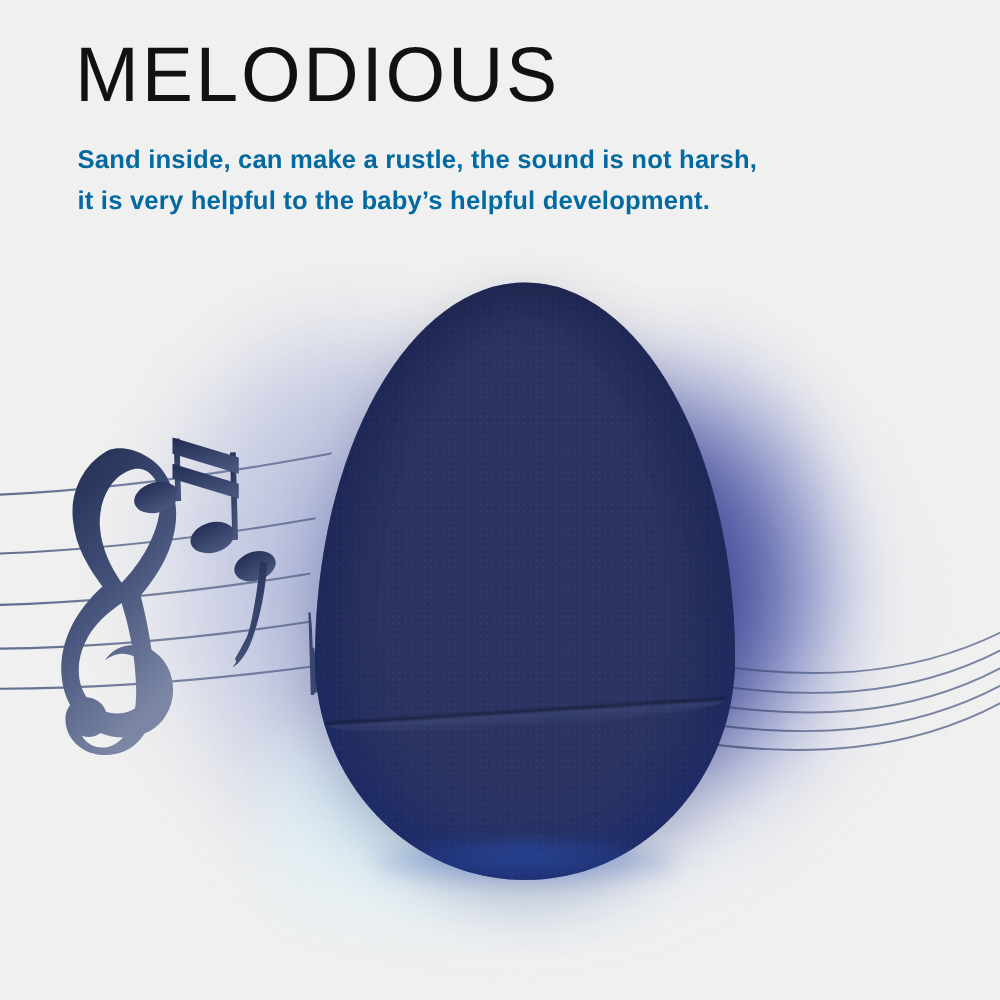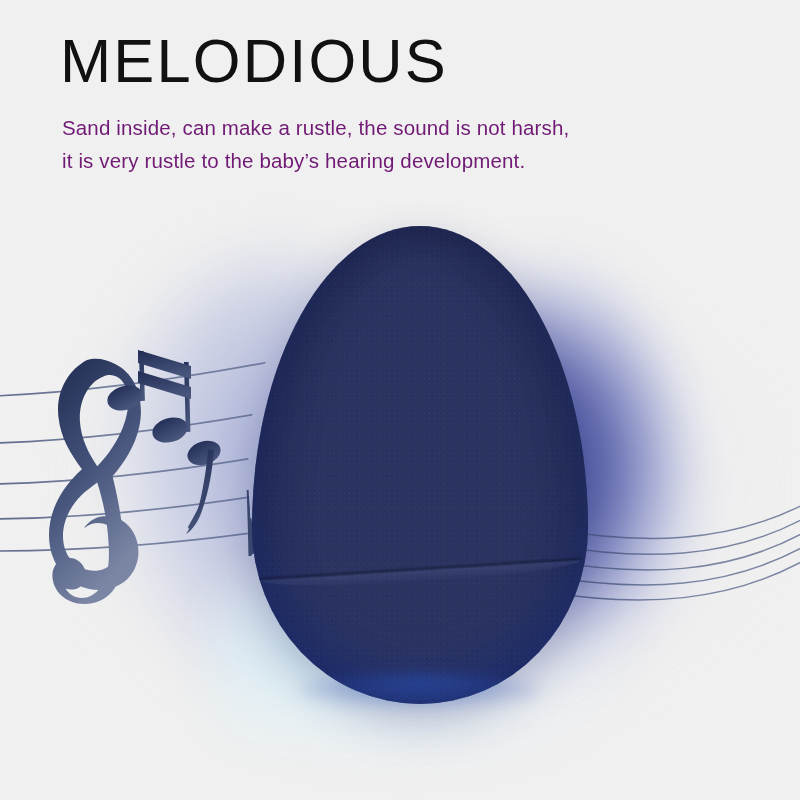--- a/index.html
+++ b/index.html
@@ -41,22 +41,22 @@
     line-height: 1.05;
     white-space: nowrap;
     transform: scaleX(0.99);
     transform-origin: left center;
   }
 
   #subcopy {
     margin: 18px 0 0 2px;
     font-family: "Liberation Sans", sans-serif;
     font-size: 20.5px;
-    font-weight: 400;
-    color: #701a75;
+    font-weight: 700;
+    color: #0369a1;
     line-height: 1.62;
     letter-spacing: 0.15px;
     max-width: 620px;
   }
   #subcopy .line { display: block; }
 
   
   .scene {
     position: absolute;
     inset: 0;
@@ -347,17 +347,17 @@
       <div class="egg-texture"></div>
       <div class="egg-seam"></div>
     </div>
     <div class="egg-foot"></div>
   </div>
 
   <div class="text-block">
     <h1 id="headline">MELODIOUS</h1>
     <p id="subcopy">
       <span class="line">Sand inside, can make a rustle, the sound is not harsh,</span>
-      <span class="line">it is very rustle to the baby’s hearing development.</span>
+      <span class="line">it is very helpful to the baby’s helpful development.</span>
     </p>
   </div>
 
 </div>
 
 </body></html>

